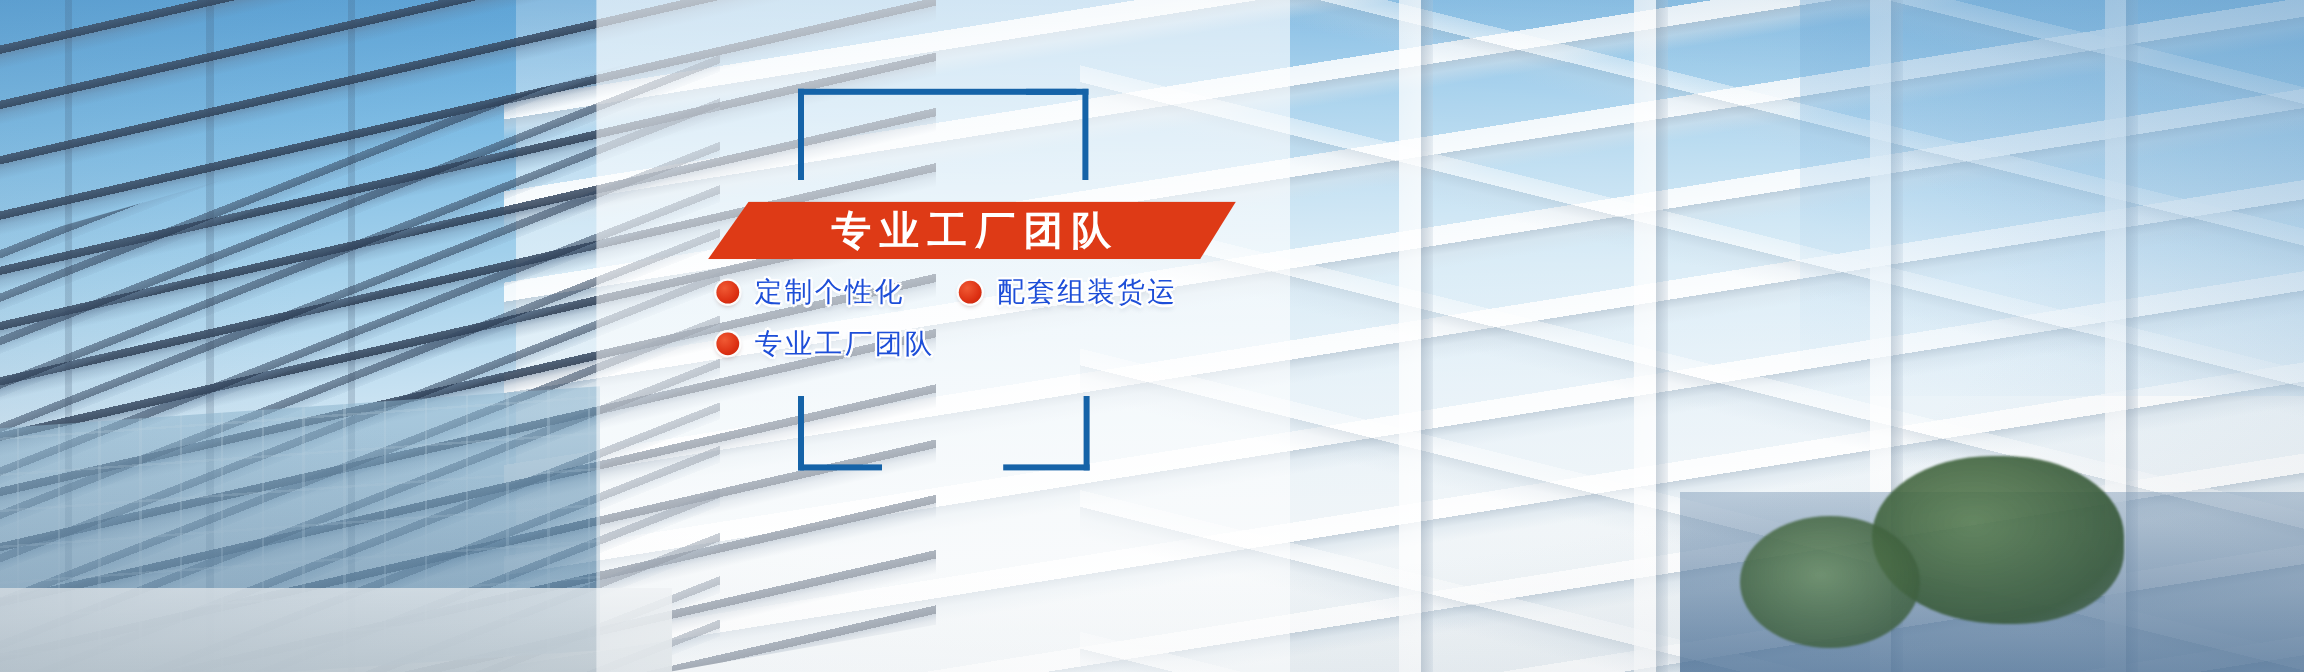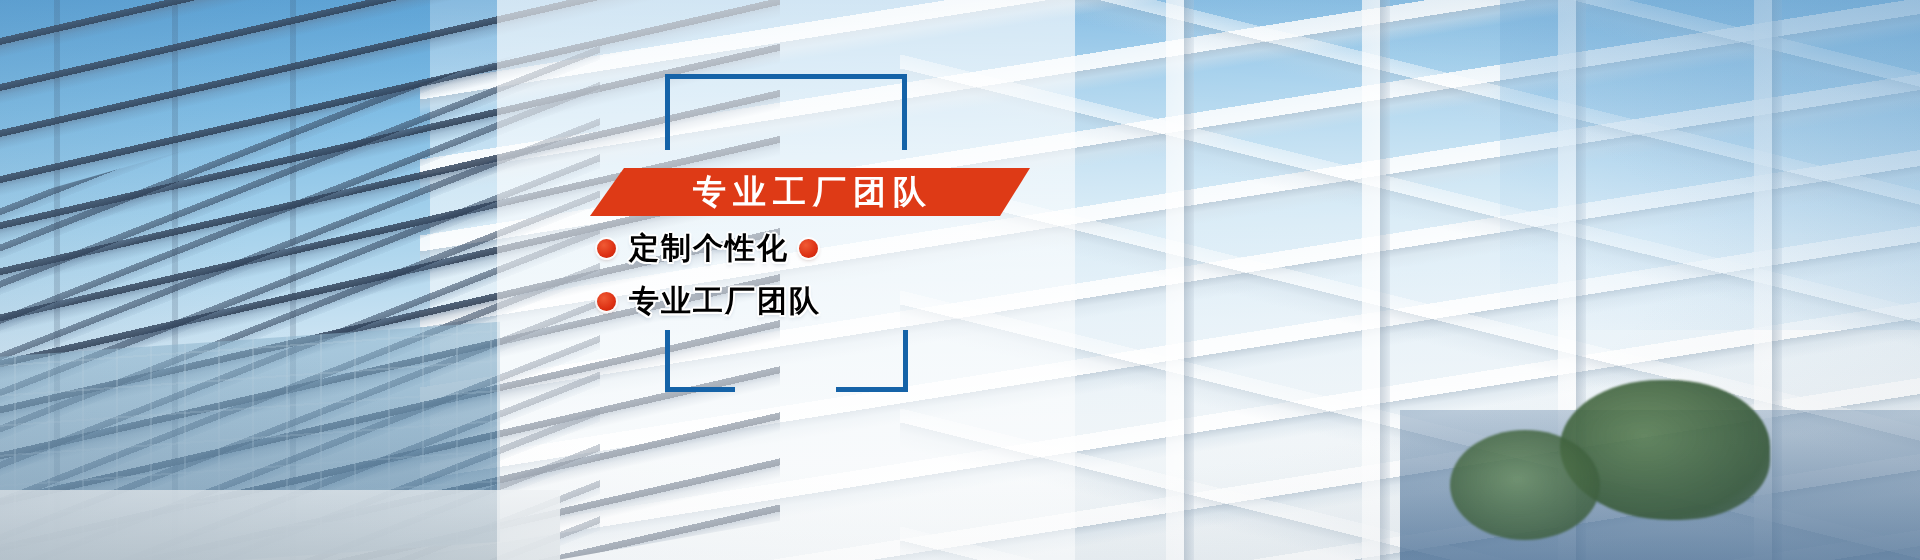--- a/index.html
+++ b/index.html
@@ -203,21 +203,21 @@
     padding-left:100px;
   }
   .bullet{display:flex;align-items:center;gap:13px;}
   .dot{
     width:19px;height:19px;border-radius:50%;
     background:radial-gradient(circle at 36% 32%,#f05a34,#dc2f12 62%,#bf2409);
     box-shadow:0 1px 0 #fff,0 0 0 2px rgba(255,255,255,.85),0 2px 4px rgba(80,20,10,.30);
     flex:0 0 auto;
   }
   .bullet-label{
-    font-size:30px;font-weight:700;color:#000000;letter-spacing:2px;
+    font-size:23px;font-weight:400;color:#1d4ed8;letter-spacing:2px;
     white-space:nowrap;
     text-shadow:
       -1.5px -1.5px 0 #fff, 1.5px -1.5px 0 #fff, -1.5px 1.5px 0 #fff, 1.5px 1.5px 0 #fff,
       -2px 0 0 #fff, 2px 0 0 #fff, 0 -2px 0 #fff, 0 2px 0 #fff,
       0 3px 4px rgba(40,70,110,.22);
   }
 </style>
 </head>
 <body>
 
@@ -253,20 +253,21 @@
     <span class="ribbon-text">专业工厂团队</span>
   </div>
 
   <div class="bullets">
     <div class="bullet">
       <span class="dot"></span>
       <span class="bullet-label">定制个性化</span>
     </div>
     <div class="bullet">
       <span class="dot"></span>
+      <span class="bullet-label">配套组装货运</span>
     </div>
     <div class="bullet">
       <span class="dot"></span>
       <span class="bullet-label">专业工厂团队</span>
     </div>
   </div>
 
 </div>
 
 </body></html>

